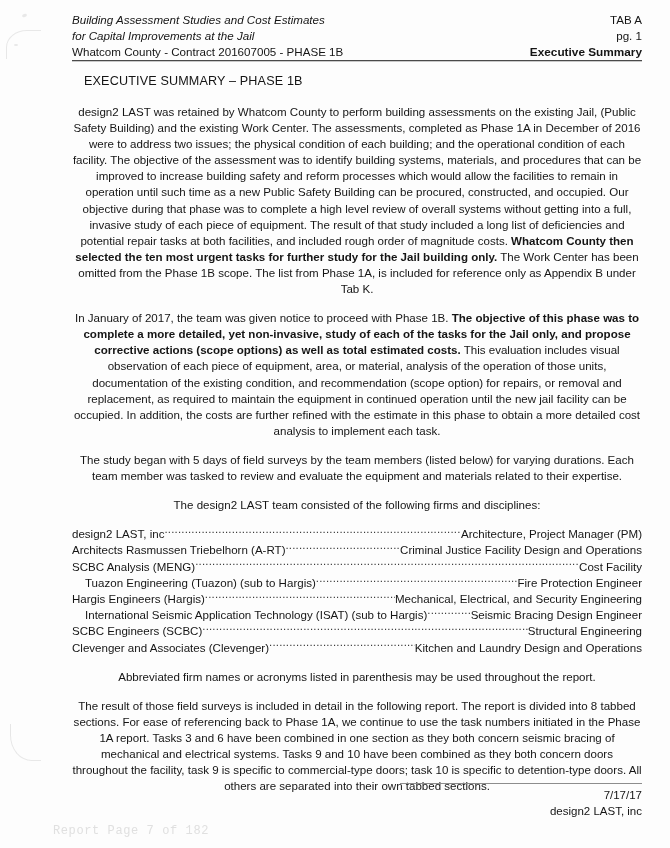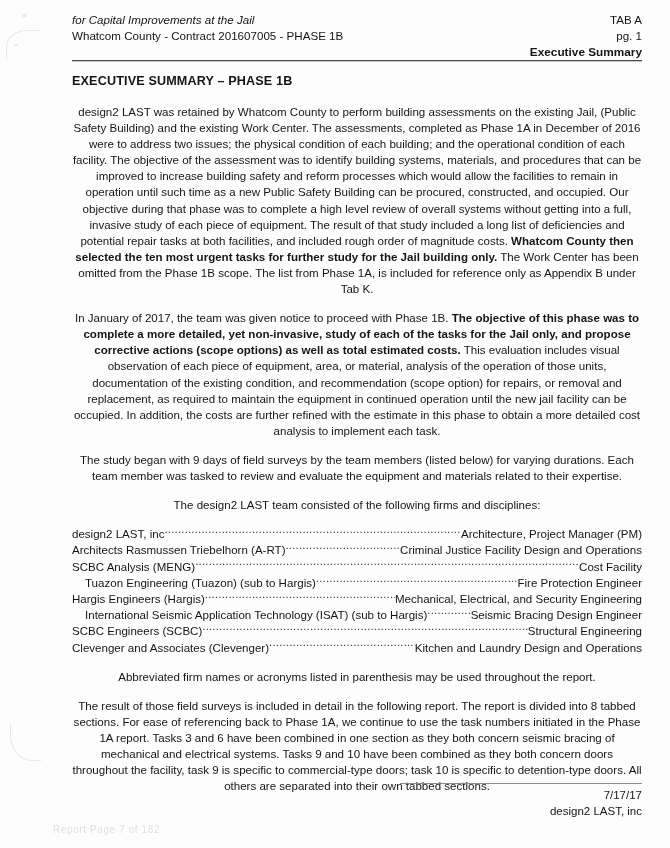--- a/index.html
+++ b/index.html
@@ -82,23 +82,23 @@
     content: "";
     position: absolute;
     left: 0; right: 0; top: 1px;
     height: 1px;
     background: #c9c9c9;
   }
 
   
   .section-title {
     position: absolute;
-    left: 72px;
+    left: 84px;
     top: 74px;
-    font-weight: bold;
+    font-weight: normal;
     font-size: 12.6px;
     letter-spacing: .15px;
   }
 
   .body-col {
     position: absolute;
     left: 72px;
     right: 28px;
     top: 104px;
   }
@@ -159,58 +159,59 @@
     right: 28px;
     top: 787px;
     text-align: right;
     font-size: 11.5px;
     line-height: 16.2px;
   }
   .faint-stamp {
     position: absolute;
     left: 53px;
     top: 824px;
-    font-size: 10px;
+    font-size: 12px;
     letter-spacing: .6px;
     color: #e0e0e0;
-    font-family: Liberation Sans, sans-serif;
+    font-family: Liberation Mono, monospace;
   }
 </style>
 </head>
 <body>
 
 <div class="page">
 
   <span class="scan-speck speck-a"></span>
   <span class="scan-speck speck-b"></span>
   <span class="scan-curve"></span>
   <span class="scan-curve2"></span>
 
   <div class="doc-header">
     <div class="header-left">
+      <div class="hl-1">Building Assessment Studies and Cost Estimates</div>
       <div class="hl-2">for Capital Improvements at the Jail</div>
       <div class="hl-3">Whatcom County - Contract 201607005 - PHASE 1B</div>
     </div>
     <div class="header-right">
       <div class="hr-1">TAB A</div>
       <div class="hr-2">pg. 1</div>
       <div class="hr-3">Executive Summary</div>
     </div>
   </div>
   <div class="header-rule"></div>
 
   <div class="section-title">EXECUTIVE SUMMARY – PHASE 1B</div>
 
   <div class="body-col">
 
     <p class="para"><span>design2 LAST was retained by Whatcom County to perform building assessments on the existing Jail, (Public Safety Building) and the existing Work Center.  The assessments, completed as Phase 1A in December of 2016 were to address two issues; the physical condition of each building; and the operational condition of each facility.  The objective of the assessment was to identify building systems, materials, and procedures that can be improved to increase building safety and reform processes which would allow the facilities to remain in operation until such time as a new Public Safety Building can be procured, constructed, and occupied.  Our objective during that phase was to complete a high level review of overall systems without getting into a full, invasive study of each piece of equipment.  The result of that study included a long list of deficiencies and potential repair tasks at both facilities, and included rough order of magnitude costs.  </span><b>Whatcom County then selected the ten most urgent tasks for further study for the Jail building only.</b><span>  The Work Center has been omitted from the Phase 1B scope.  The list from Phase 1A, is included for reference only as Appendix B under Tab K.</span></p>
 
     <p class="para"><span>In January of 2017, the team was given notice to proceed with Phase 1B.  </span><b>The objective of this phase was to complete a more detailed, yet non-invasive, study of each of the tasks for the Jail only, and propose corrective actions (scope options) as well as total estimated costs.</b><span>  This evaluation includes visual observation of each piece of equipment, area, or material, analysis of the operation of those units, documentation of the existing condition, and recommendation (scope option) for repairs, or removal and replacement, as required to maintain the equipment in continued operation until the new jail facility can be occupied.  In addition, the costs are further refined with the estimate in this phase to obtain a more detailed cost analysis to implement each task.</span></p>
 
-    <p class="para">The study began with 9 days of field surveys by the team members (listed below) for varying durations.  Each team member was tasked to review and evaluate the equipment and materials related to their expertise.</p>
+    <p class="para">The study began with 5 days of field surveys by the team members (listed below) for varying durations.  Each team member was tasked to review and evaluate the equipment and materials related to their expertise.</p>
 
     <p class="para">The design2 LAST team consisted of the following firms and disciplines:</p>
 
     <ul class="firm-list">
       <li class="firm-row">
         <span class="firm-name">design2 LAST, inc</span>
         <span class="leader"></span>
         <span class="firm-role">Architecture, Project Manager (PM)</span>
       </li>
       <li class="firm-row">

